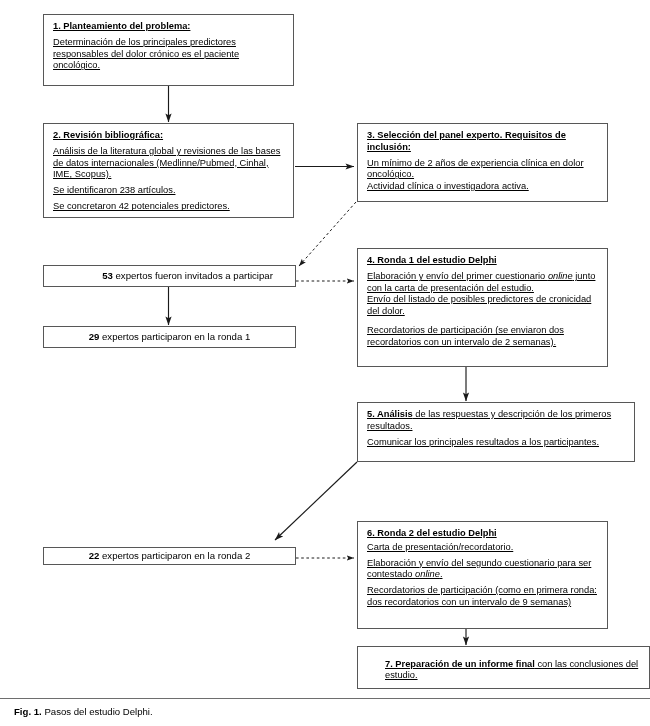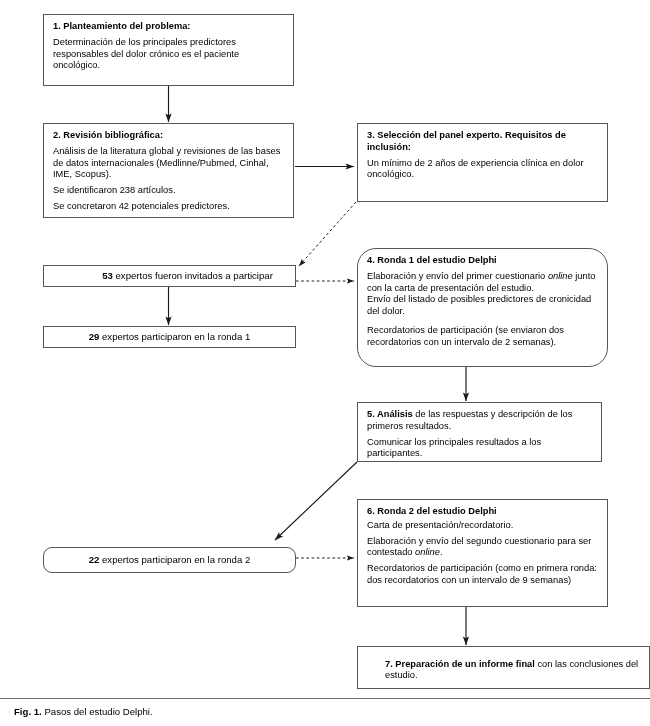--- a/index.html
+++ b/index.html
@@ -33,20 +33,21 @@
     box-sizing: border-box;
     border: 1px solid #575757;
     background: #ffffff;
     font-size: 9.3px;
     line-height: 11.6px;
     color: #000000;
     padding: 6px 8px 6px 9px;
   }
   .node p {
     margin: 0;
+    text-decoration: underline;
   }
   .node p + p {
     margin-top: 4.5px;
   }
   .node .title {
     font-weight: bold;
   }
   .node .ital {
     font-style: italic;
   }
@@ -125,47 +126,48 @@
   <div class="node" style="left:43px; top:123px; width:251px; height:95px;">
     <p class="title">2. Revisión bibliográfica:</p>
     <p>Análisis de la literatura global y revisiones de las bases de datos internacionales (Medlinne/Pubmed, Cinhal, IME, Scopus).</p>
     <p>Se identificaron 238 artículos.</p>
     <p>Se concretaron 42 potenciales predictores.</p>
   </div>
 
   <div class="node" style="left:357px; top:123px; width:251px; height:79px;">
     <p class="title">3. Selección del panel experto. Requisitos de inclusión:</p>
     <p>Un mínimo de 2 años de experiencia clínica en dolor oncológico.</p>
+    <p style="margin-top:0">Actividad clínica o investigadora activa.</p>
   </div>
 
   <div class="node single" style="left:43px; top:265px; width:253px; height:22px;padding-left:36px;">
     <span class="countline"><span class="num">53</span><span> expertos fueron invitados a participar</span></span>
   </div>
 
   <div class="node single" style="left:43px; top:326px; width:253px; height:22px;">
     <span class="countline"><span class="num">29</span><span> expertos participaron en la ronda 1</span></span>
   </div>
 
-  <div class="node" style="left:357px; top:248px; width:251px; height:119px;border-radius:19px;">
+  <div class="node" style="left:357px; top:248px; width:251px; height:119px;">
     <p class="title">4. Ronda 1 del estudio Delphi</p>
     <p><span>Elaboración y envío del primer cuestionario </span><span class="ital">online</span><span> junto con la carta de presentación del estudio.</span></p>
     <p style="margin-top:0">Envío del listado de posibles predictores de cronicidad del dolor.</p>
     <p style="margin-top:8px">Recordatorios de participación (se enviaron dos recordatorios con un intervalo de 2 semanas).</p>
   </div>
 
-  <div class="node" style="left:357px; top:402px; width:245px; height:60px;">
+  <div class="node" style="left:357px; top:402px; width:278px; height:60px;">
     <p><span class="title">5. Análisis</span><span> de las respuestas y descripción de los primeros resultados.</span></p>
     <p>Comunicar los principales resultados a los participantes.</p>
   </div>
 
-  <div class="node single" style="left:43px; top:547px; width:253px; height:26px;border-radius:9px;">
+  <div class="node single" style="left:43px; top:547px; width:253px; height:18px;">
     <span class="countline"><span class="num">22</span><span> expertos participaron en la ronda 2</span></span>
   </div>
 
-  <div class="node" style="left:357px; top:499px; width:251px; height:108px;">
+  <div class="node" style="left:357px; top:521px; width:251px; height:108px;">
     <p class="title">6. Ronda 2 del estudio Delphi</p>
     <p style="margin-top:2px">Carta de presentación/recordatorio.</p>
     <p><span>Elaboración y envío del segundo cuestionario para ser contestado </span><span class="ital">online</span><span>.</span></p>
     <p>Recordatorios de participación (como en primera ronda: dos recordatorios con un intervalo de 9 semanas)</p>
   </div>
 
   <div class="node" style="left:357px; top:646px; width:293px; height:43px; display:flex; align-items:flex-end;padding-left:27px;">
     <p><span class="title">7. Preparación de un informe final</span><span> con las conclusiones del estudio.</span></p>
   </div>
 

